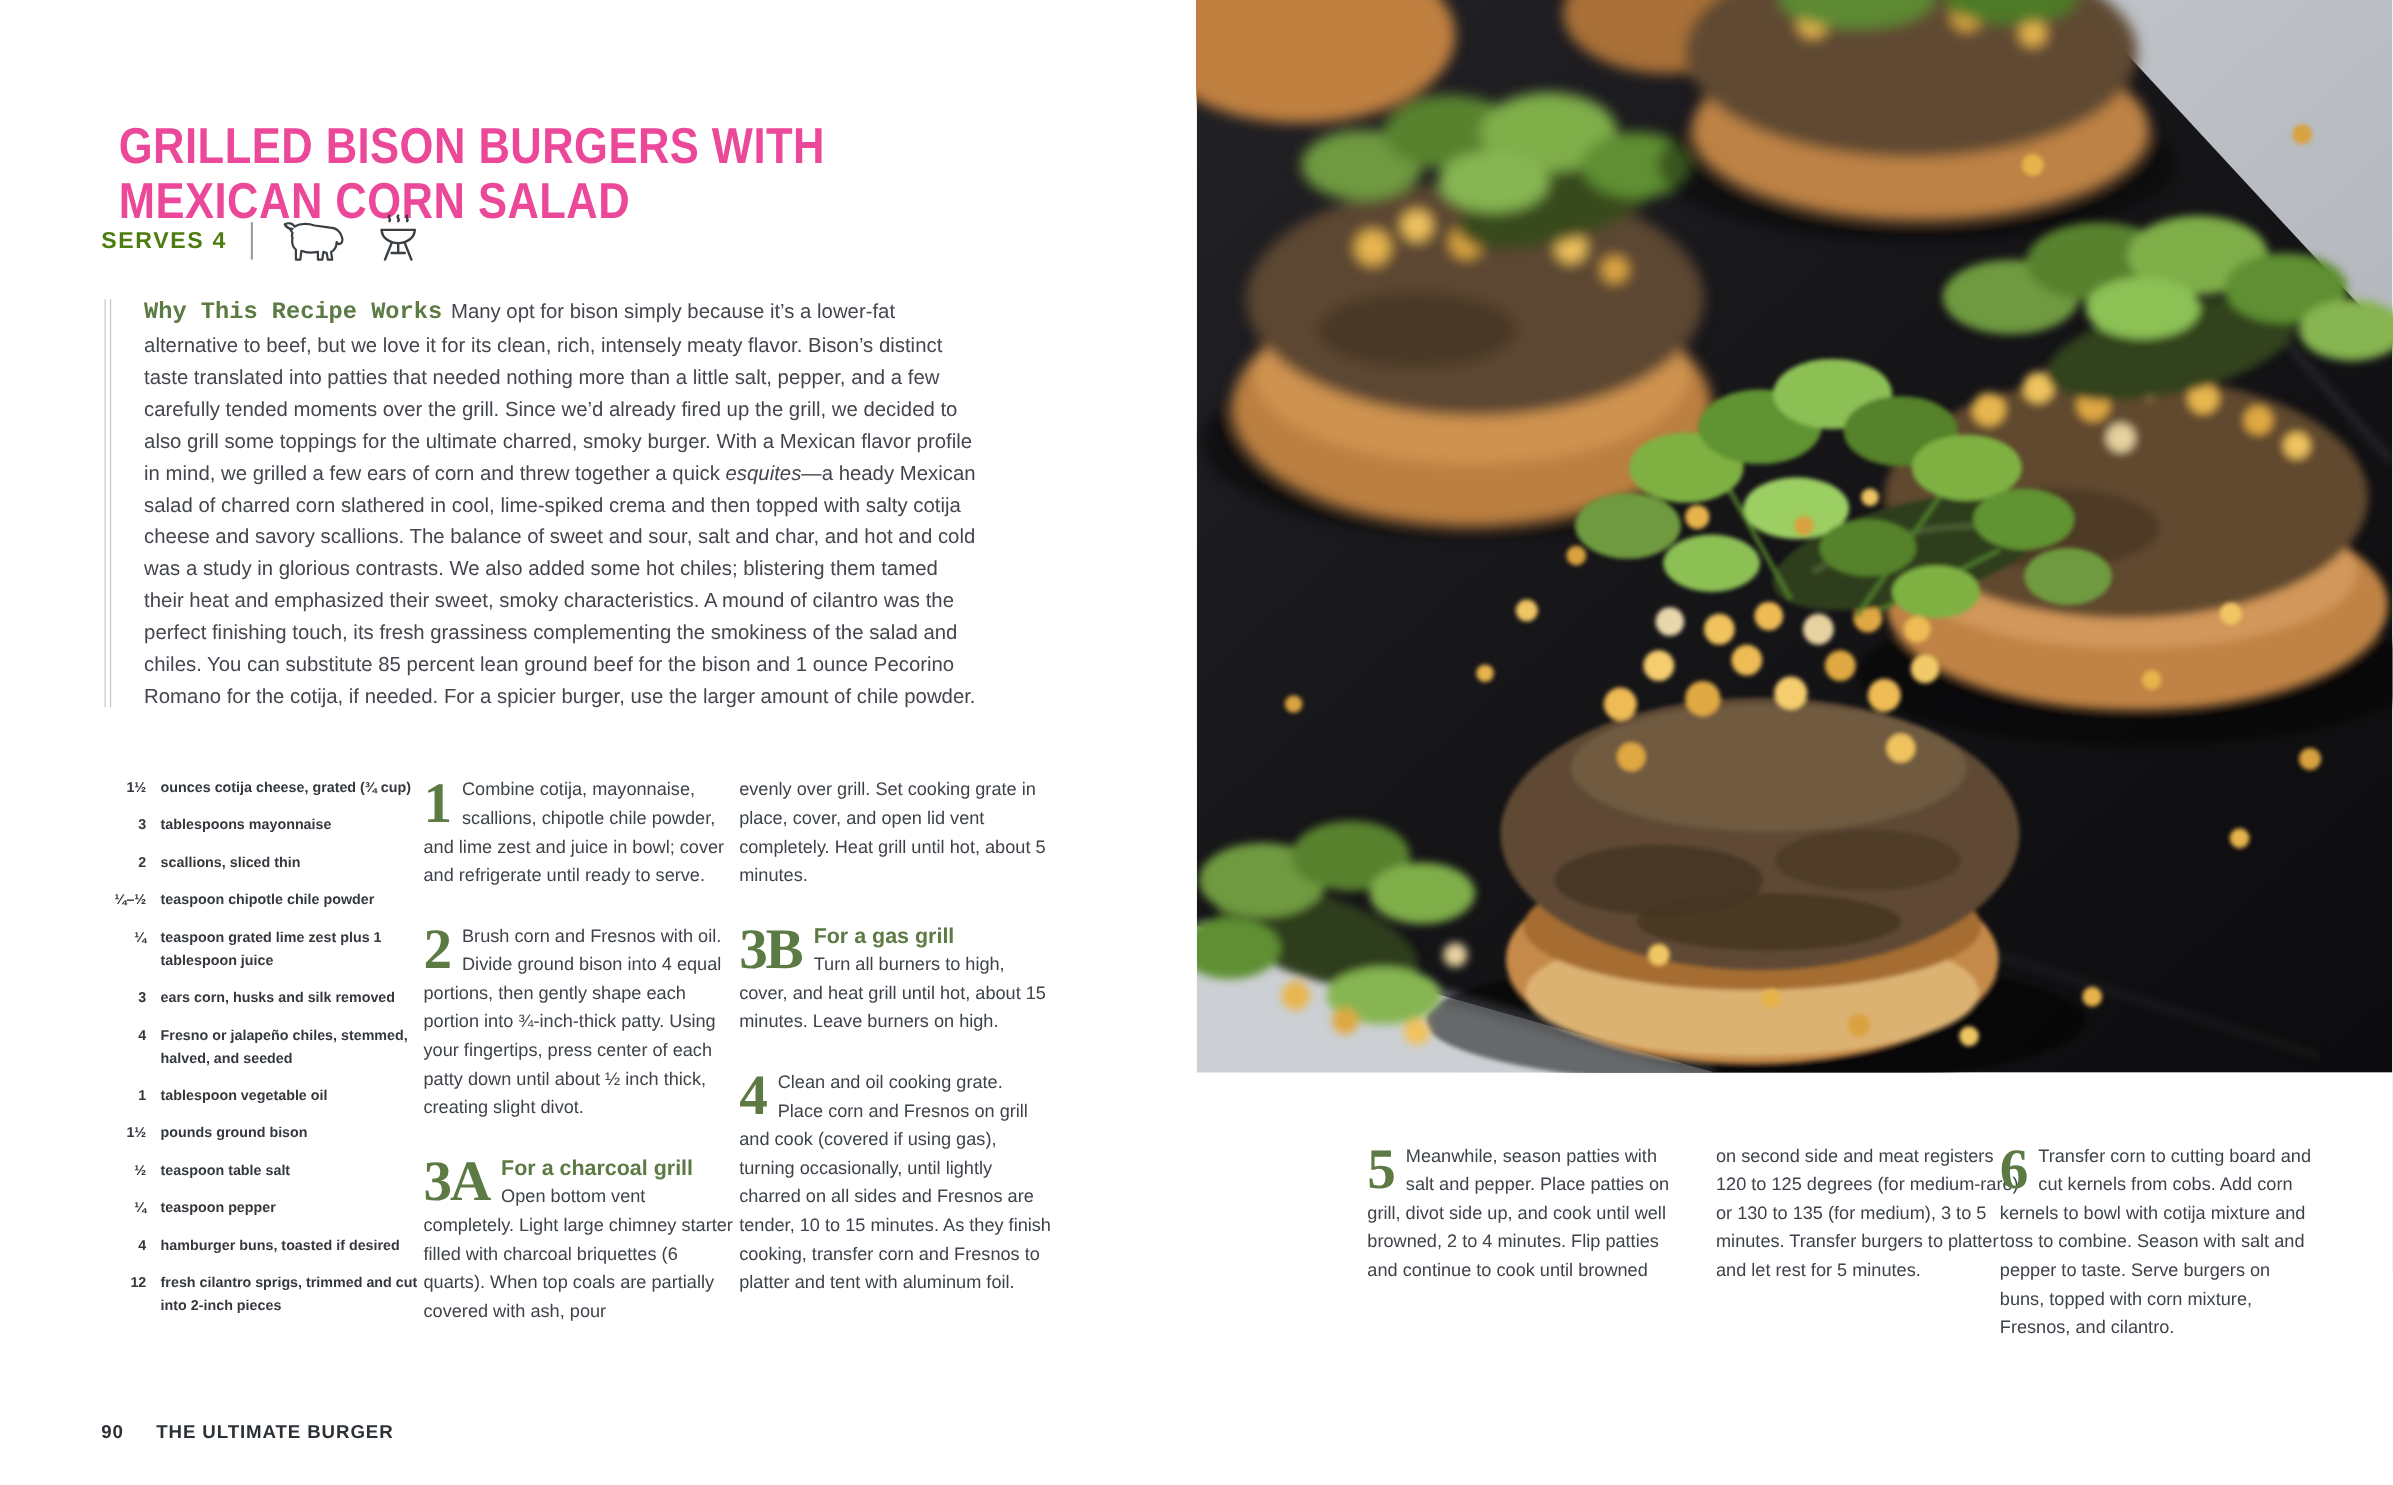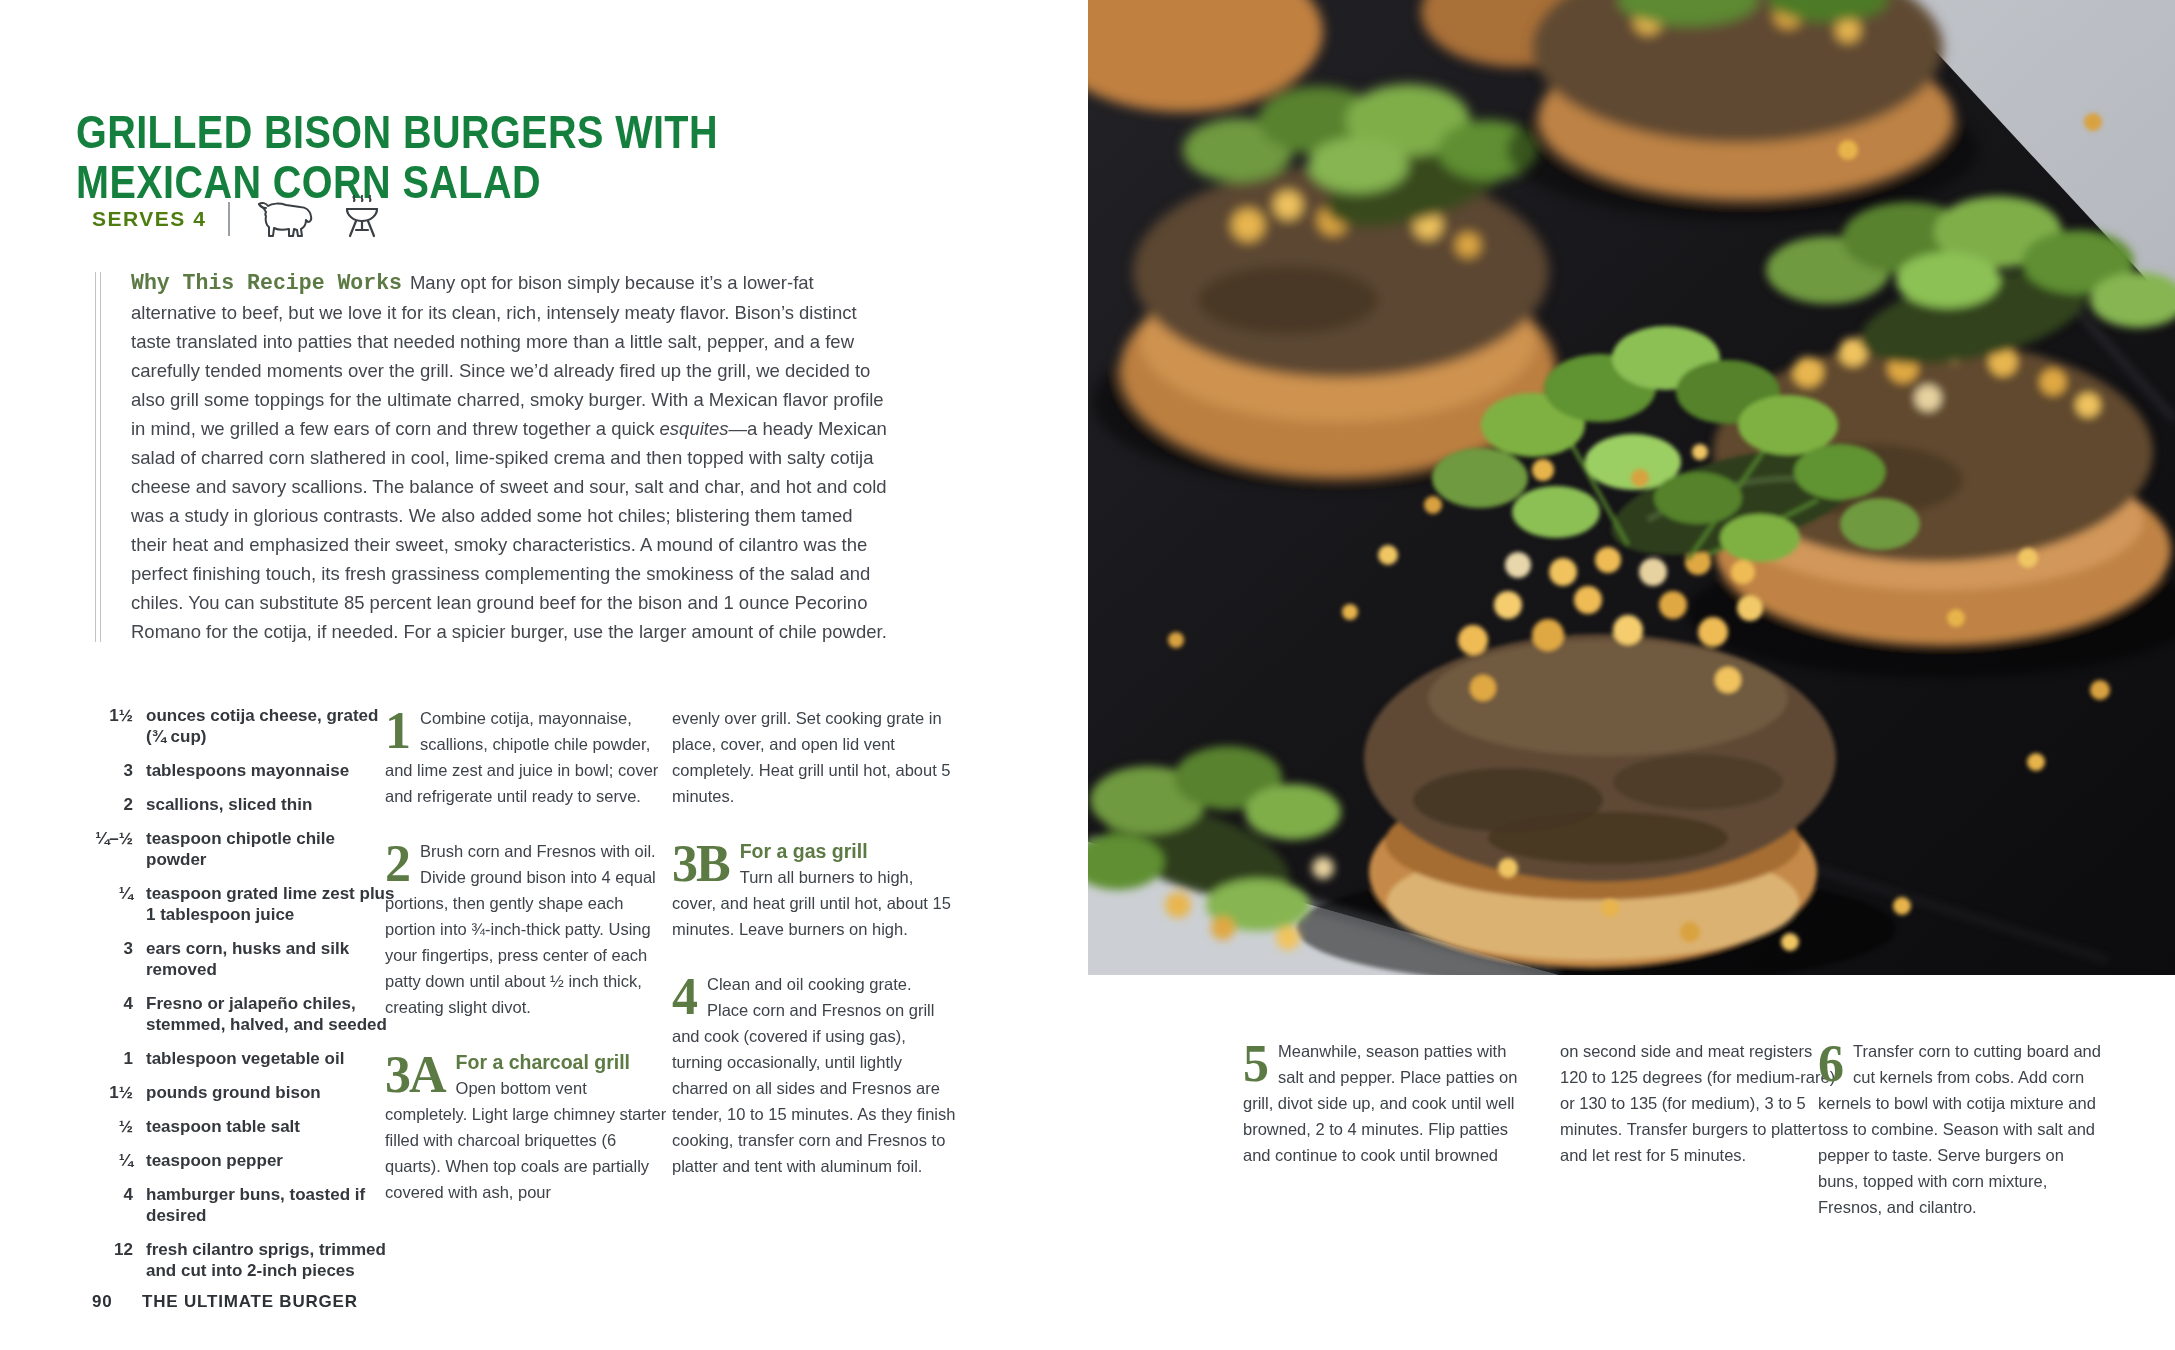--- a/index.html
+++ b/index.html
@@ -1,34 +1,34 @@
 <!DOCTYPE html>
 <html><head>
 <meta charset="utf-8">
 <style>
   html,body{margin:0;padding:0;background:#e8e8e8;}
   .spread{position:relative;width:2175px;height:1350px;background:#ffffff;overflow:hidden;
           font-family:"Liberation Sans", sans-serif;color:#3f444b;}
   
-  .title{position:absolute;left:76px;top:76px;color:#15803d;font-weight:bold;
+  .title{position:absolute;left:108px;top:76px;color:#ec4899;font-weight:bold;
          font-size:46px;line-height:50px;letter-spacing:.5px;}
   .title span{display:block;transform:scaleX(.86);transform-origin:left;}
   .serves-row{position:absolute;left:92px;top:196px;display:flex;align-items:center;height:46px;}
   .serves-label{font-weight:bold;font-size:21px;letter-spacing:1.5px;color:#4d7c0f;}
   .serves-divider{width:2px;height:34px;background:#9aa0a6;margin:0 26px 0 22px;}
   .serves-icon{margin-right:26px;}
   .why{position:absolute;left:95px;top:268px;width:756px;padding-left:36px;
        font-size:18.5px;line-height:29px;color:#43474d;}
   .why::before,.why::after{content:'';position:absolute;top:4px;bottom:4px;width:1px;background:#c3c3c3;}
   .why::before{left:0;} .why::after{left:5px;}
   .why-head{font-family:Liberation Mono, monospace;font-weight:bold;color:#5c7a43;
             font-size:21.5px;margin-right:8px;}
   .ingredients{position:absolute;left:60px;top:705px;width:335px;}
   .ing-row{display:flex;gap:13px;margin-bottom:13px;font-weight:bold;
-           font-size:17px;line-height:21px;color:#34383d;}
+           font-size:13px;line-height:21px;color:#34383d;}
   .ing-qty{width:73px;text-align:right;flex:none;}
   .steps-col{position:absolute;top:705px;width:284px;font-size:16.5px;line-height:26px;color:#3e434a;}
   #col-l1{left:385px;} #col-l2{left:672px;}
   .right-steps .steps-col{top:1038px;}
   #col-r1{left:1243px;} #col-r2{left:1532px;margin-left:28px;} #col-r3{left:1818px;}
   .step{margin-bottom:29px;}
   .step::after{content:'';display:block;clear:both;}
   .step-num{float:left;font-family:"Liberation Serif", serif;font-weight:bold;color:#5c7a43;
             font-size:52px;line-height:41px;margin:5px 11px 0 0;letter-spacing:-2px;}
   .step-heading{display:block;font-family:Liberation Sans, sans-serif;font-weight:bold;

